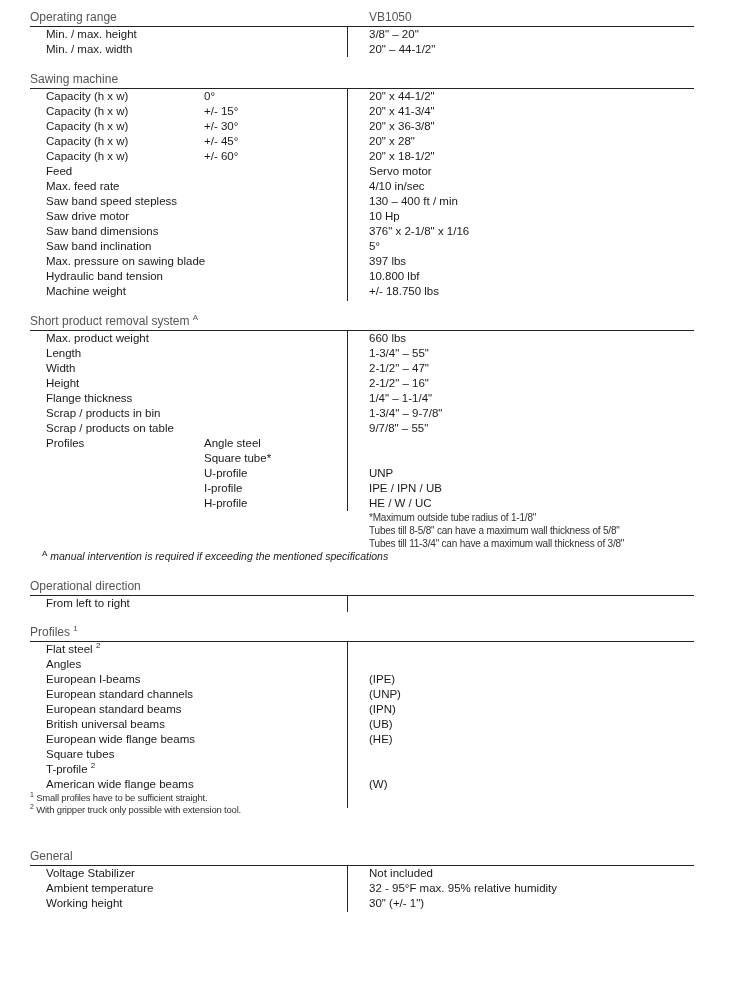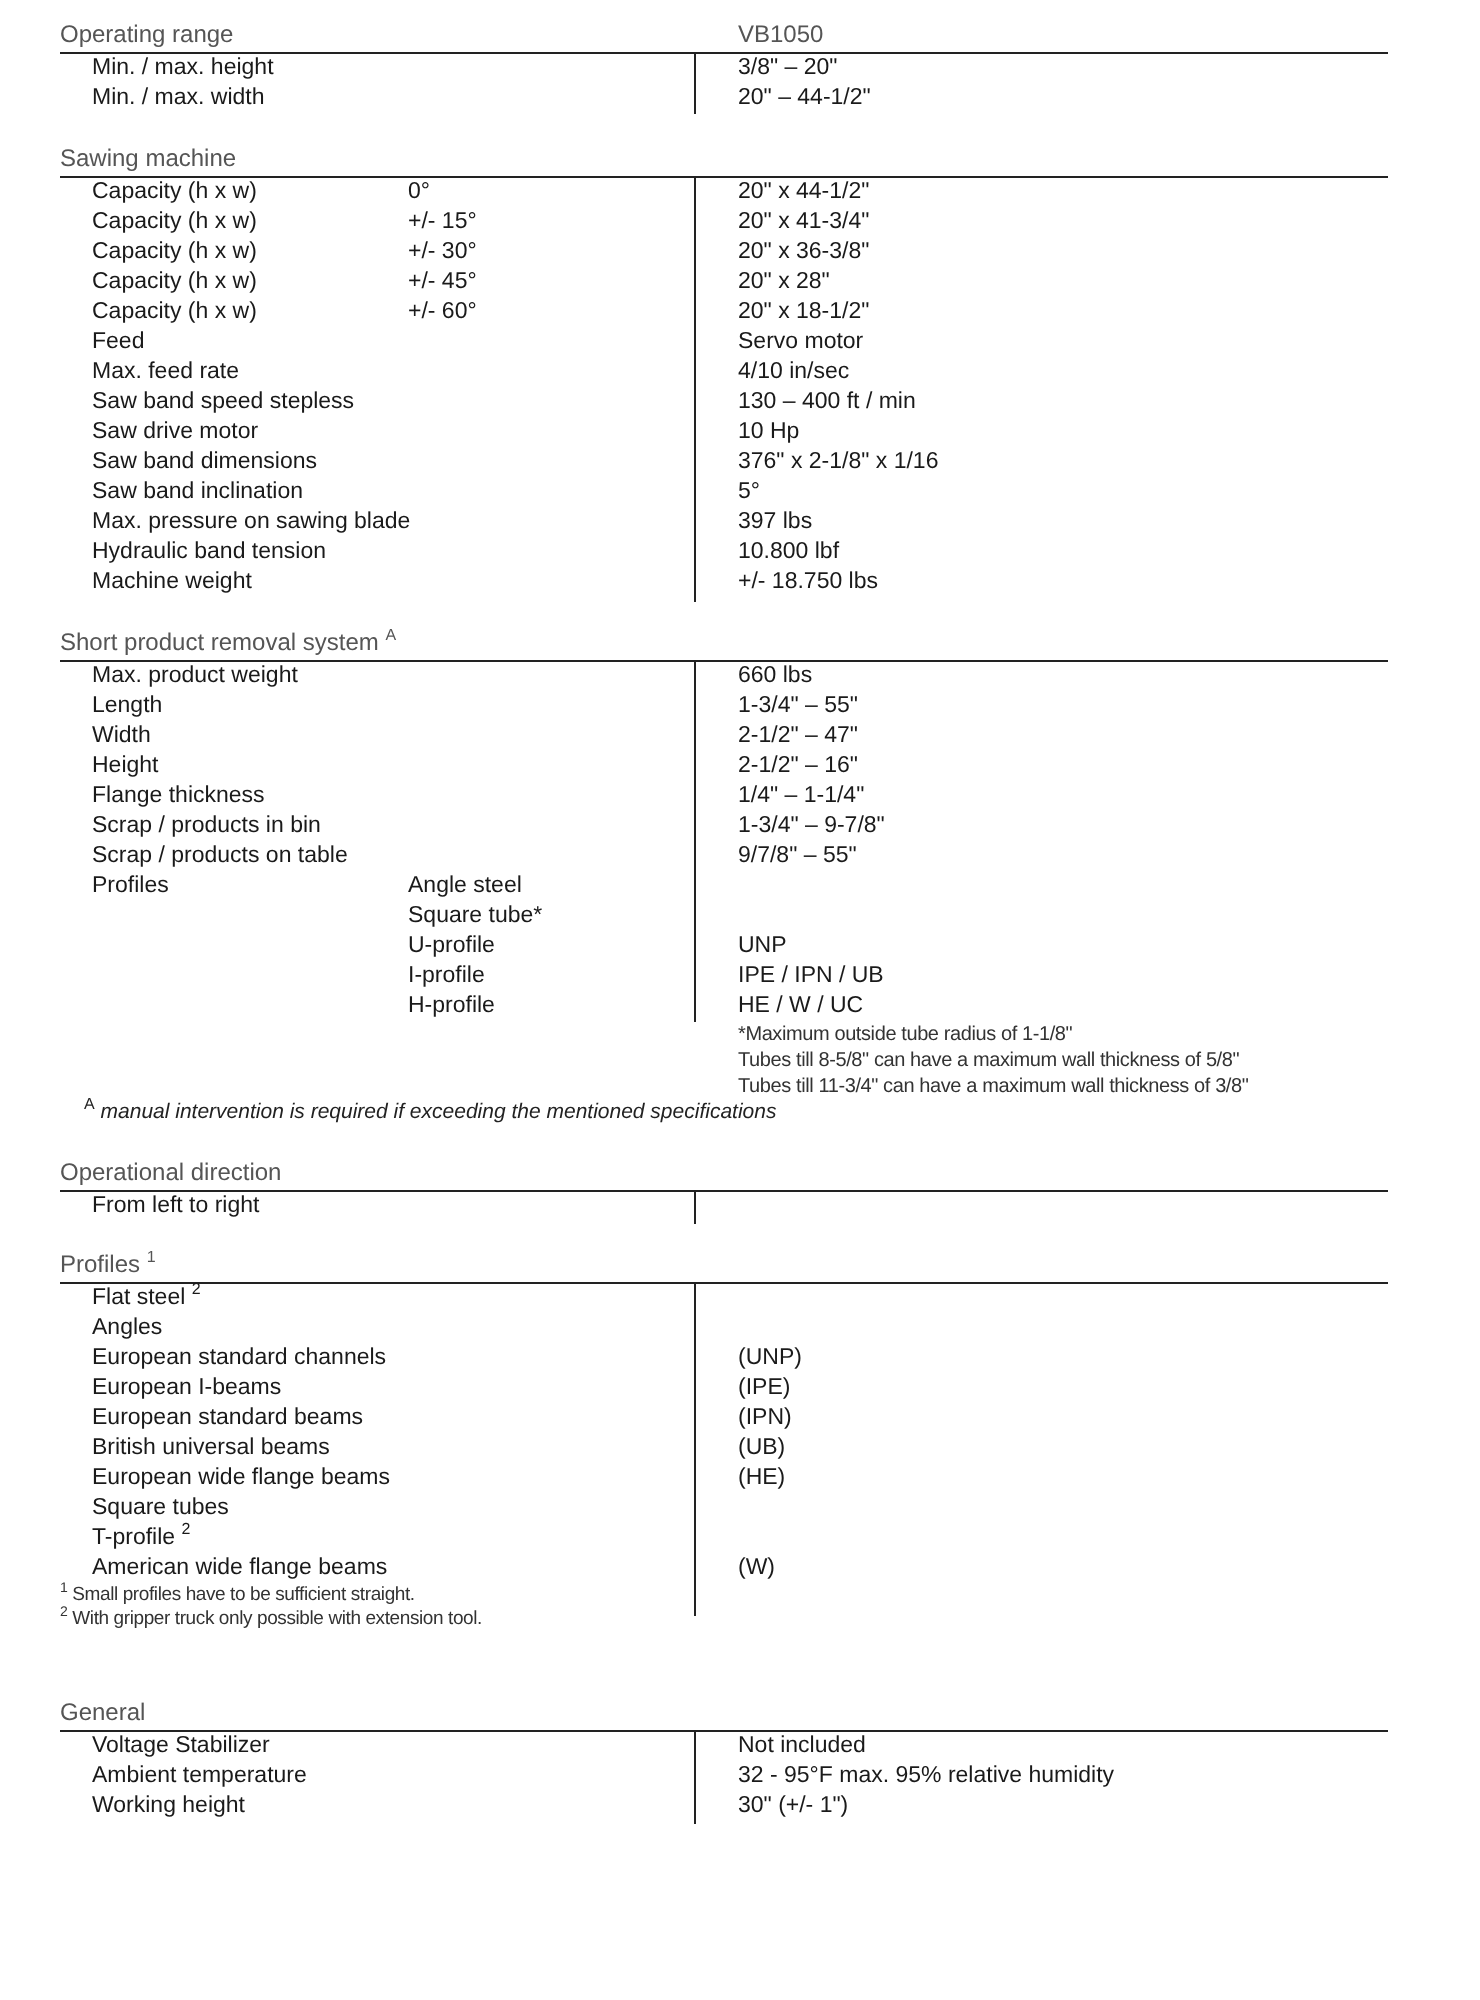--- a/index.html
+++ b/index.html
@@ -246,26 +246,26 @@
       <div id="rows-profiles">
           <div class="row">
             <span class="c1"><span>Flat steel</span> <sup>2</sup></span>
             <span class="c3"></span>
           </div>
           <div class="row">
             <span class="c1"><span>Angles</span></span>
             <span class="c3"></span>
           </div>
           <div class="row">
+            <span class="c1"><span>European I-beams</span></span>
+            <span class="c3">(IPE)</span>
+          </div>
+          <div class="row">
             <span class="c1"><span>European standard channels</span></span>
             <span class="c3">(UNP)</span>
-          </div>
-          <div class="row">
-            <span class="c1"><span>European I-beams</span></span>
-            <span class="c3">(IPE)</span>
           </div>
           <div class="row">
             <span class="c1"><span>European standard beams</span></span>
             <span class="c3">(IPN)</span>
           </div>
           <div class="row">
             <span class="c1"><span>British universal beams</span></span>
             <span class="c3">(UB)</span>
           </div>
           <div class="row">

